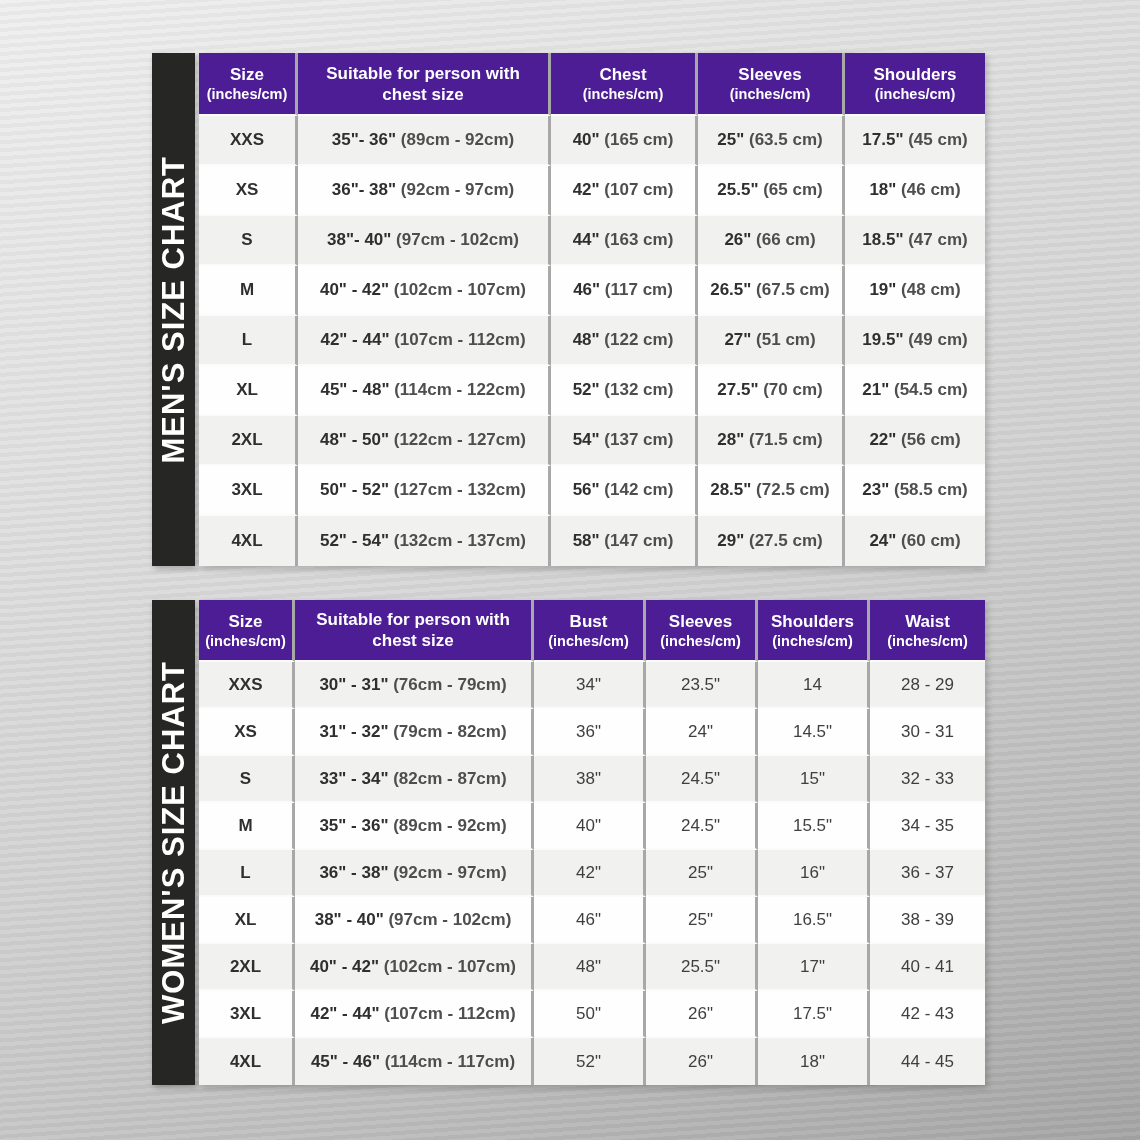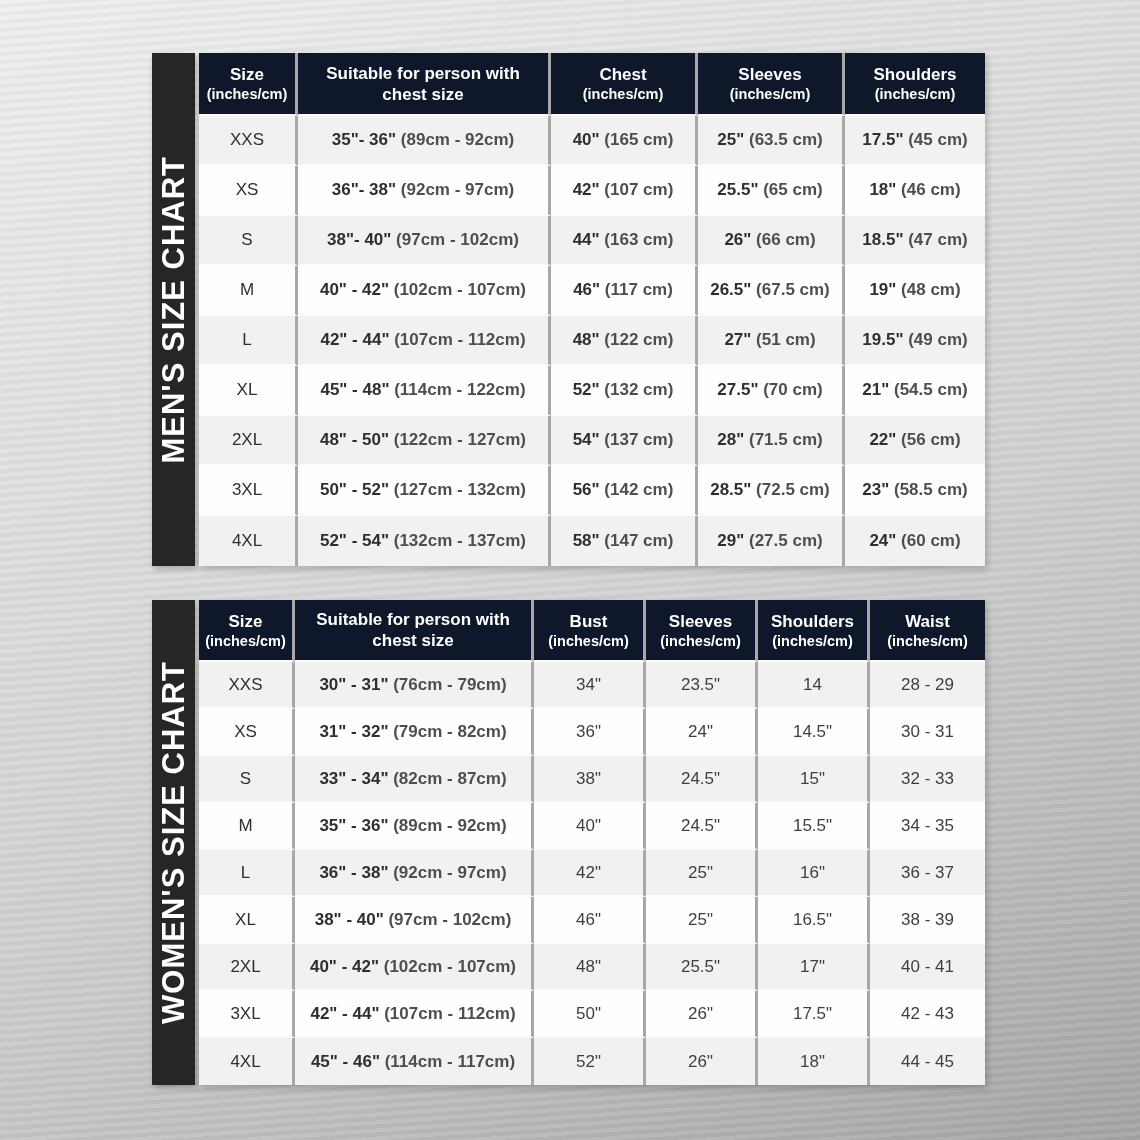--- a/index.html
+++ b/index.html
@@ -27,33 +27,33 @@
     border-collapse:separate;border-spacing:0;table-layout:fixed;
     width:786px;box-shadow:2px 3px 7px rgba(0,0,0,.22);
   }
   table.size-table th, table.size-table td{
     box-sizing:border-box;text-align:center;vertical-align:middle;
     border-right:3px solid #a8a8a8;border-bottom:2px solid #fbfbfb;
     padding:2px 4px;
   }
   table.size-table th:last-child, table.size-table td:last-child{border-right:none;}
   table.size-table tbody tr:last-child td{border-bottom:none;margin-left:23px;}
-  th{background:#0f172a;color:#fff;font-weight:bold;}
+  th{background:#4c1d95;color:#fff;font-weight:bold;}
   #mens-block th{height:63px;}
   #womens-block th{height:62px;}
   #mens-block tbody td{height:50px;}
   #womens-block tbody td{height:47px;}
   tbody tr:nth-child(odd) td{background:#f1f1ef;}
   tbody tr:nth-child(even) td{background:#fefefe;}
   .ht{display:block;font-size:17px;line-height:21px;}
   .hs{display:block;font-weight:bold;font-size:14.5px;line-height:18px;}
   td{font-size:17px;}
   td .b{font-weight:bold;color:#2f2f2f;}
   td .n{font-weight:bold;color:#4e4e4e;}
-  td.size{font-weight:normal;color:#2f2f2f;}
+  td.size{font-weight:bold;color:#2f2f2f;}
   td.plain{font-weight:normal;color:#3f3f3f;}
 </style>
 </head>
 <body>
 
 <div class="chart-block" id="mens-block">
   <div class="side-bar">
     <span class="side-label">MEN'S SIZE CHART</span>
   </div>
   <table class="size-table">

